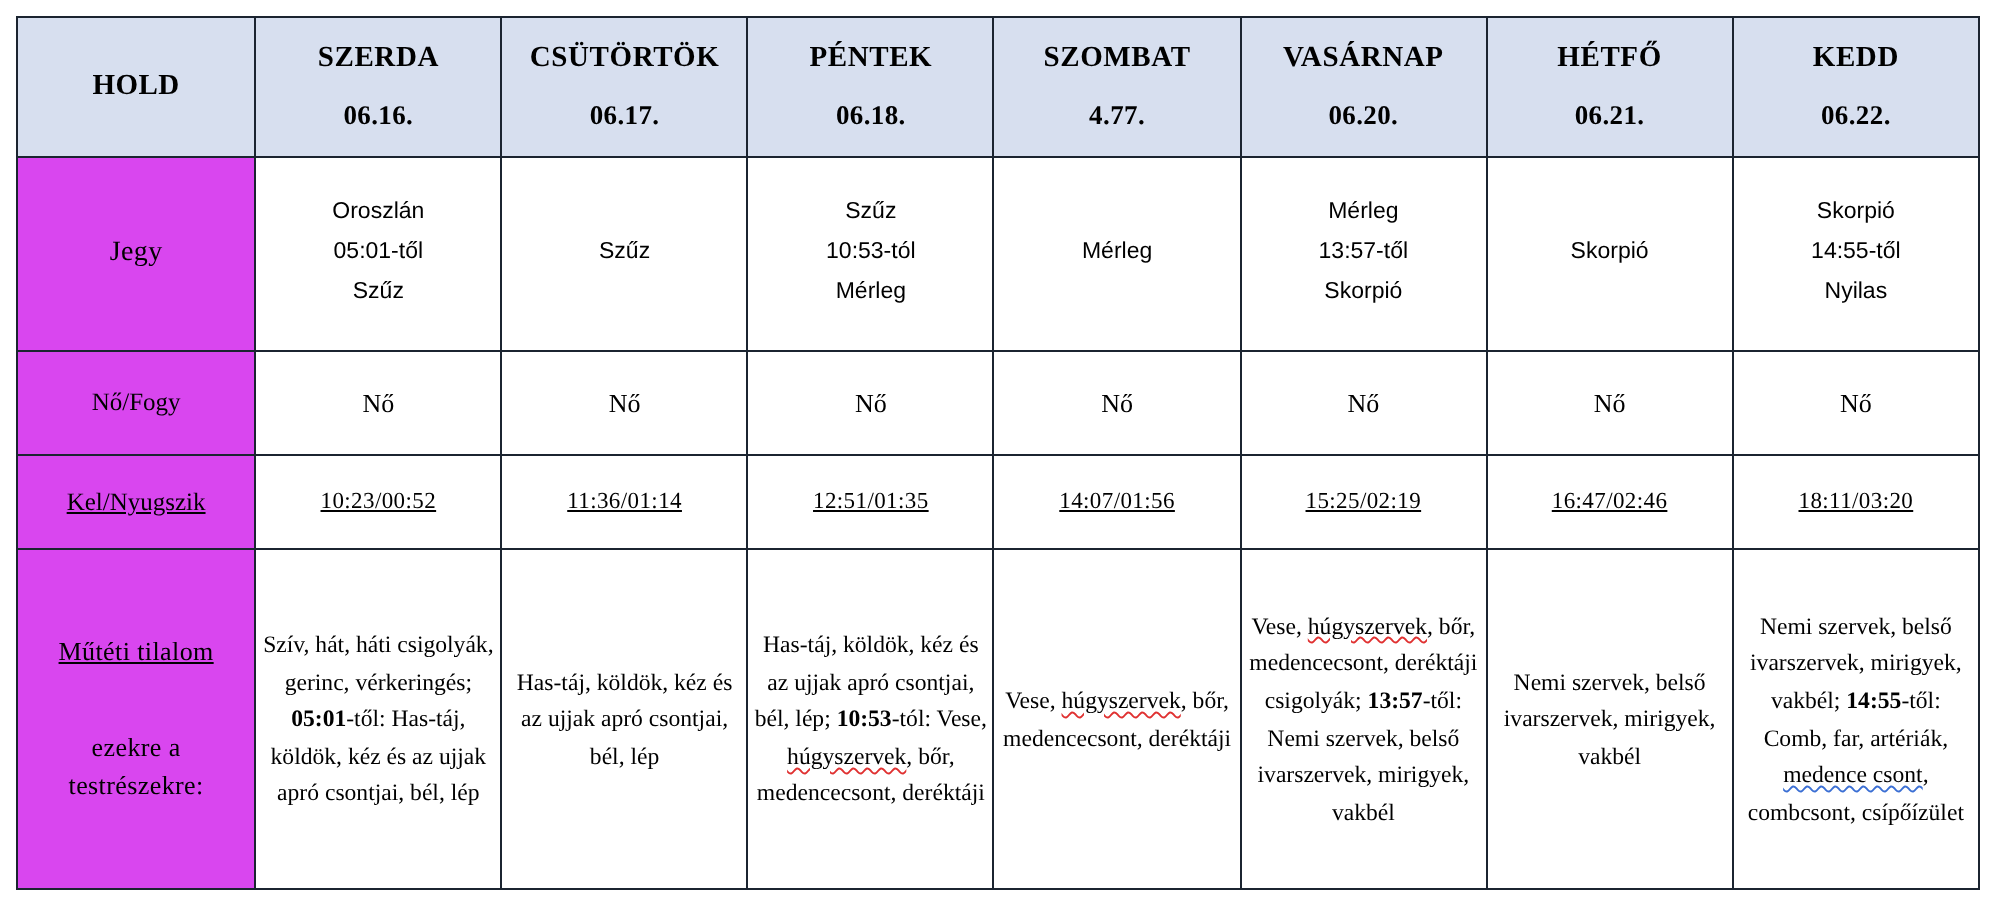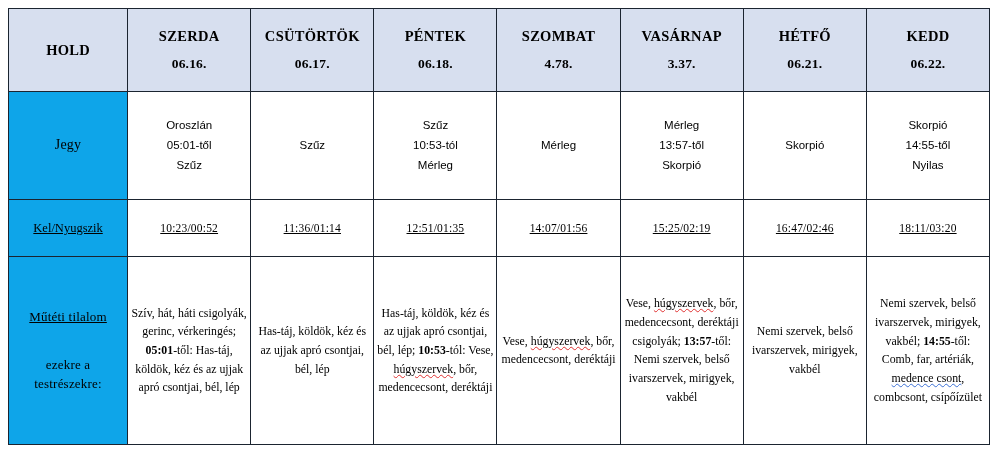--- a/index.html
+++ b/index.html
@@ -27,21 +27,21 @@
     left: 8px;
     top: 8px;
     width: 982px;
     height: 437px;
     border-collapse: collapse;
     table-layout: fixed;
   }
   table.moon-table td,
   table.moon-table th {
     border: 1px solid #1b2430;
-    padding: 16px 3px;
+    padding: 2px 3px;
     text-align: center;
     vertical-align: middle;
     overflow: hidden;
     font-weight: normal;
   }
   
   col.c-label { width: 119px; }
   col.c-day   { width: 123px; }
 
   
@@ -67,21 +67,21 @@
   .day-date {
     display: block;
     font-size: 13.5px;
     font-weight: bold;
     margin-top: 7px;
     letter-spacing: 0.2px;
   }
 
   
   td.row-label {
-    background: #0ea5e9;
+    background: #d946ef;
     font-family: "Liberation Serif", "DejaVu Serif", serif;
     font-weight: bold;
     font-size: 14px;
     line-height: 1.45;
     letter-spacing: 0.2px;
   }
   td.row-label.small-label {
     font-size: 12.5px;
     letter-spacing: 0px;
   }
@@ -169,25 +169,25 @@
         <th>
           <span class="day-name">CSÜTÖRTÖK</span>
           <span class="day-date">06.17.</span>
         </th>
         <th>
           <span class="day-name">PÉNTEK</span>
           <span class="day-date">06.18.</span>
         </th>
         <th>
           <span class="day-name">SZOMBAT</span>
-          <span class="day-date">4.78.</span>
+          <span class="day-date">4.77.</span>
         </th>
         <th>
           <span class="day-name">VASÁRNAP</span>
-          <span class="day-date">3.37.</span>
+          <span class="day-date">06.20.</span>
         </th>
         <th>
           <span class="day-name">HÉTFŐ</span>
           <span class="day-date">06.21.</span>
         </th>
         <th>
           <span class="day-name">KEDD</span>
           <span class="day-date">06.22.</span>
         </th>
       </tr>
@@ -220,20 +220,30 @@
         <td class="jegy-cell">
             <span class="ln" style="display: block;">Skorpió</span>
           </td>
         <td class="jegy-cell">
             <span class="ln" style="display: block;">Skorpió</span>
             <span class="ln" style="display: block; text-align: center;">14:55-től</span>
             <span class="ln" style="display: block;">Nyilas</span>
           </td>
       </tr>
 
+      <tr class="phase-row">
+        <td class="row-label small-label">Nő/Fogy</td>
+        <td class="phase-cell">Nő</td>
+        <td class="phase-cell">Nő</td>
+        <td class="phase-cell">Nő</td>
+        <td class="phase-cell">Nő</td>
+        <td class="phase-cell">Nő</td>
+        <td class="phase-cell">Nő</td>
+        <td class="phase-cell">Nő</td>
+      </tr>
 
       <tr class="rise-row">
         <td class="row-label small-label">Kel/Nyugszik</td>
         <td class="rise-cell">10:23/00:52</td>
         <td class="rise-cell">11:36/01:14</td>
         <td class="rise-cell">12:51/01:35</td>
         <td class="rise-cell">14:07/01:56</td>
         <td class="rise-cell">15:25/02:19</td>
         <td class="rise-cell">16:47/02:46</td>
         <td class="rise-cell">18:11/03:20</td>

